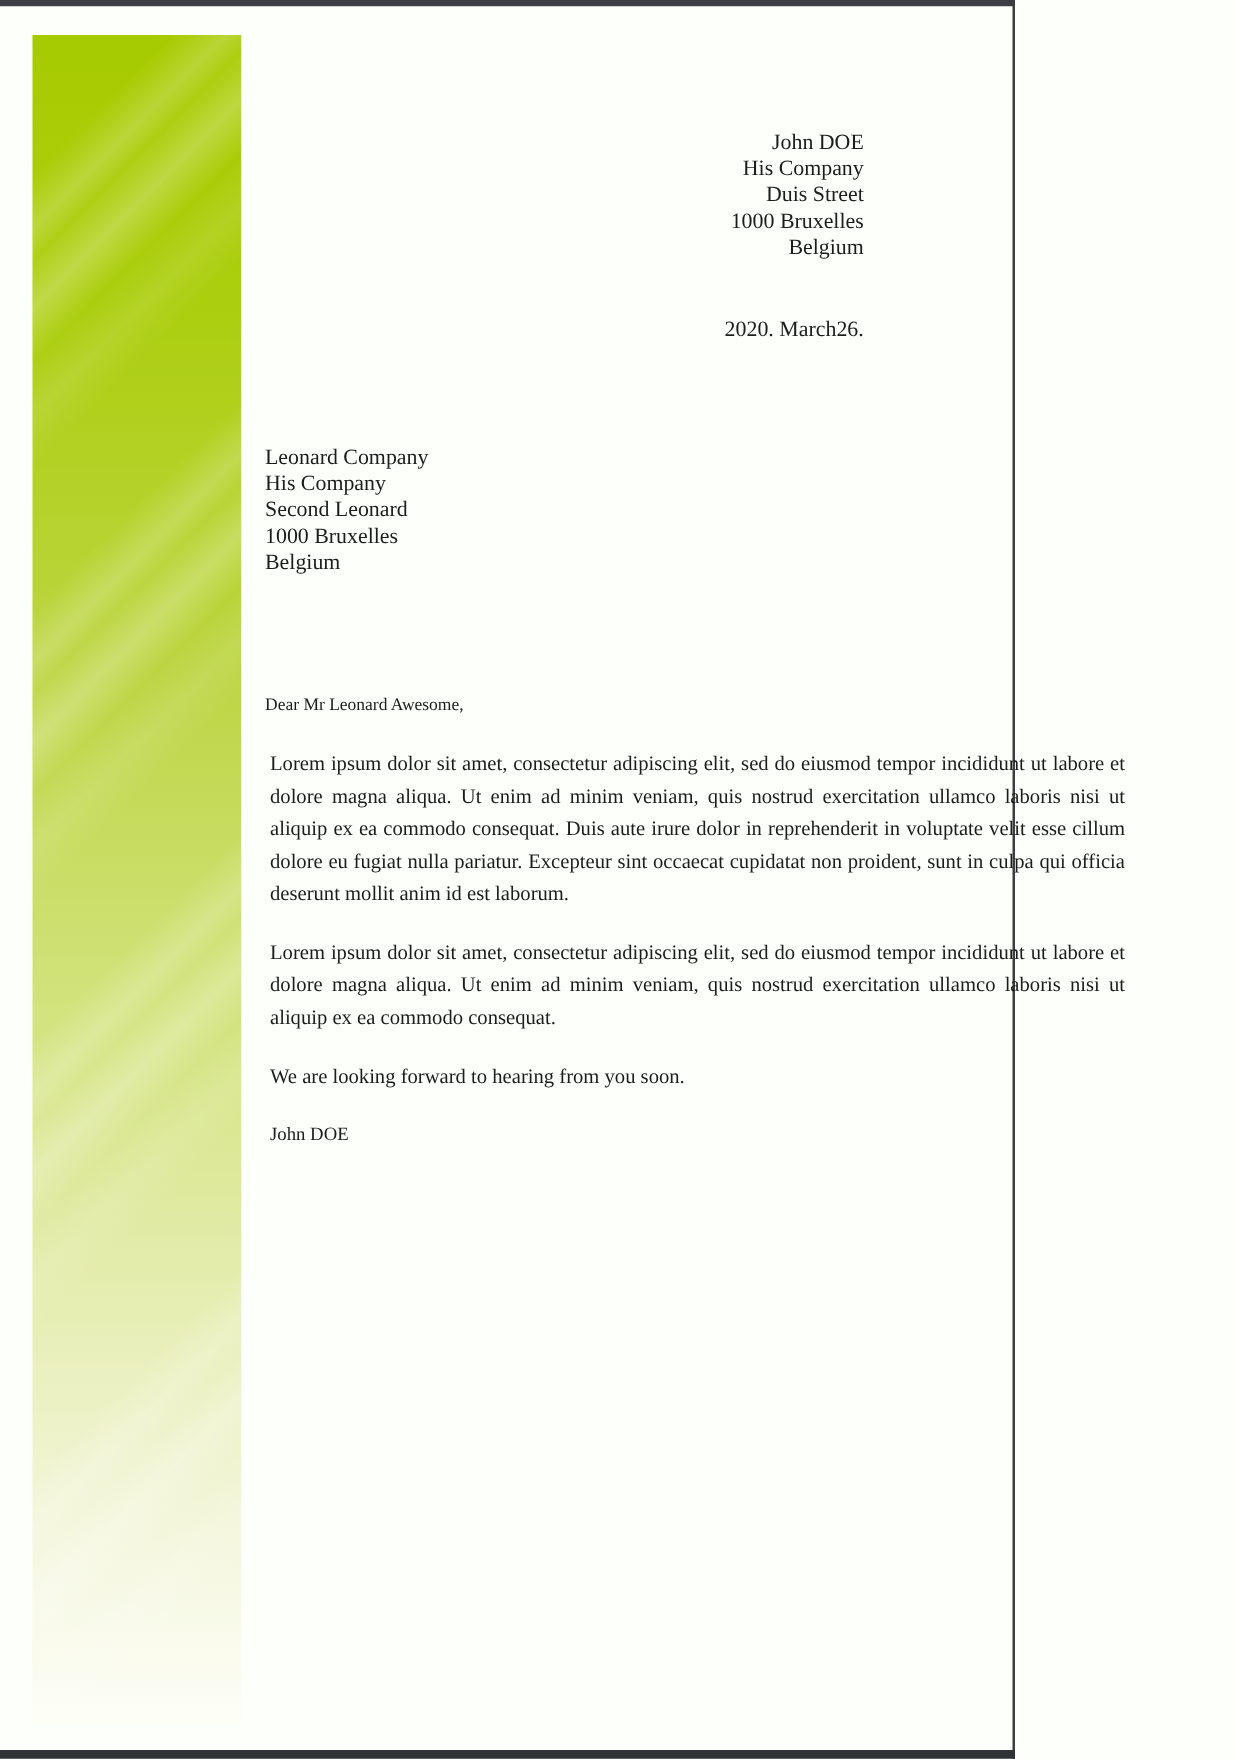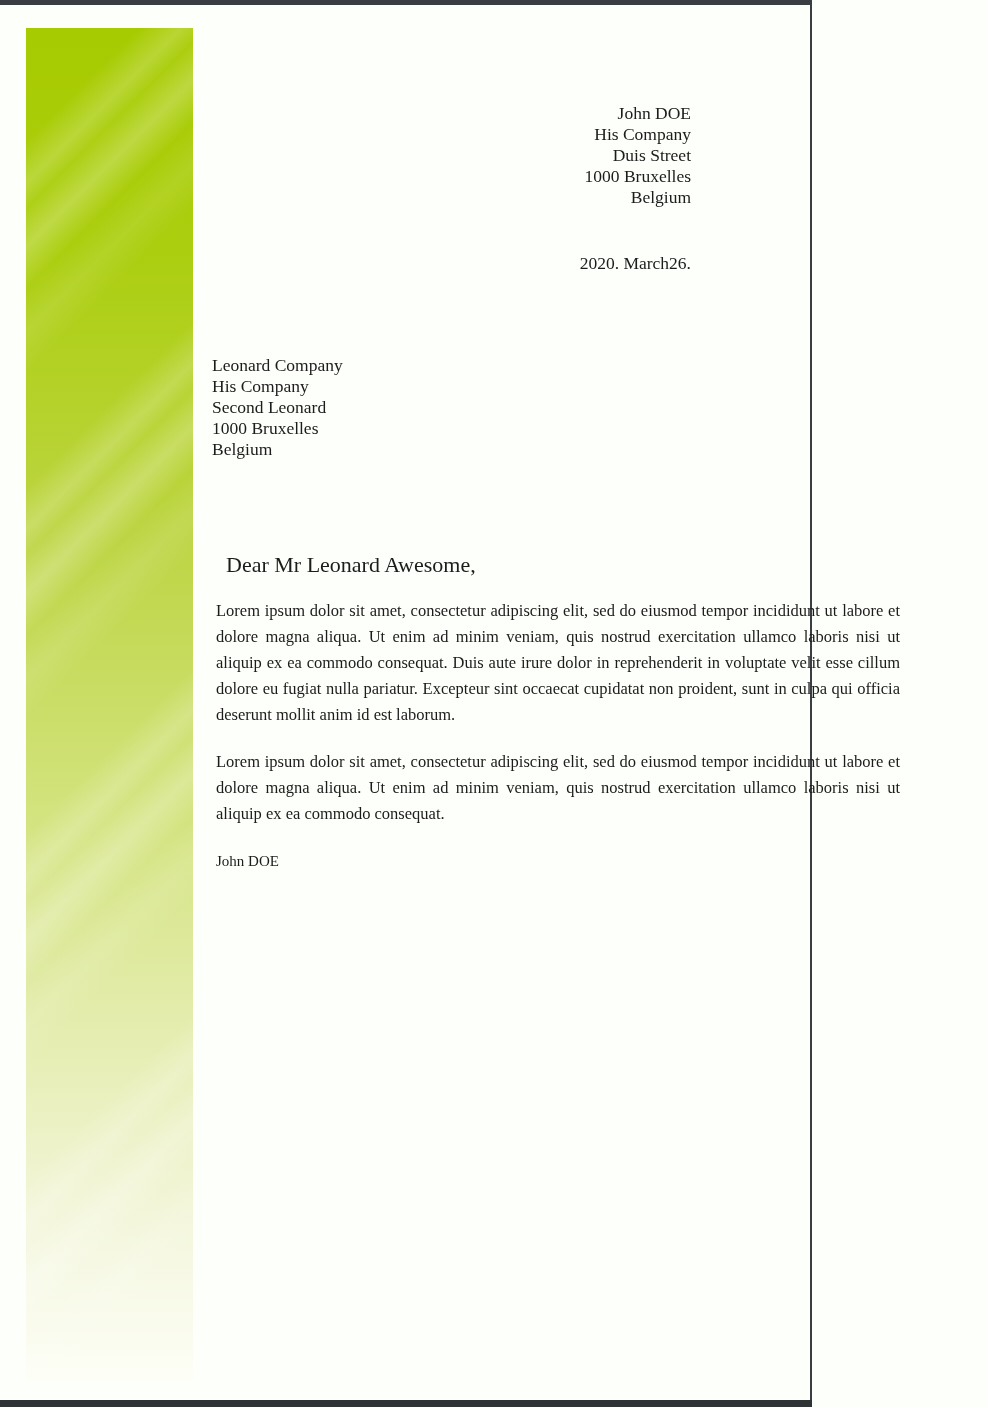--- a/index.html
+++ b/index.html
@@ -64,22 +64,22 @@
   .recipient-block {
     position: absolute;
     top: 355px; left: 212px;
     text-align: left;
     font-size: 17.5px;
     line-height: 21px;
     white-space: nowrap;
   }
   .salutation {
     position: absolute;
-    top: 552px; left: 226px;
-    font-size: 22px;
+    top: 552px; left: 212px;
+    font-size: 14px;
     line-height: 26px;
   }
   .letter-body {
     position: absolute;
     top: 598px; left: 216px;
     width: 684px;
     font-size: 16.5px;
     line-height: 26px;
   }
   .letter-body p { margin: 0 0 21px 0; }
@@ -118,16 +118,17 @@
     <div>Second Leonard</div>
     <div>1000 Bruxelles</div>
     <div>Belgium</div>
   </div>
 
   <div class="salutation">Dear Mr Leonard Awesome,</div>
 
   <div class="letter-body">
     <p class="justified">Lorem ipsum dolor sit amet, consectetur adipiscing elit, sed do eiusmod tempor incididunt ut labore et dolore magna aliqua. Ut enim ad minim veniam, quis nostrud exercitation ullamco laboris nisi ut aliquip ex ea commodo consequat. Duis aute irure dolor in reprehenderit in voluptate velit esse cillum dolore eu fugiat nulla pariatur. Excepteur sint occaecat cupidatat non proident, sunt in culpa qui officia deserunt mollit anim id est laborum.</p>
     <p class="justified">Lorem ipsum dolor sit amet, consectetur adipiscing elit, sed do eiusmod tempor incididunt ut labore et dolore magna aliqua. Ut enim ad minim veniam, quis nostrud exercitation ullamco laboris nisi ut aliquip ex ea commodo consequat.</p>
+    <p>We are looking forward to hearing from you soon.</p>
     <p class="signature">John DOE</p>
   </div>
 
 </div>
 
 </body></html>

